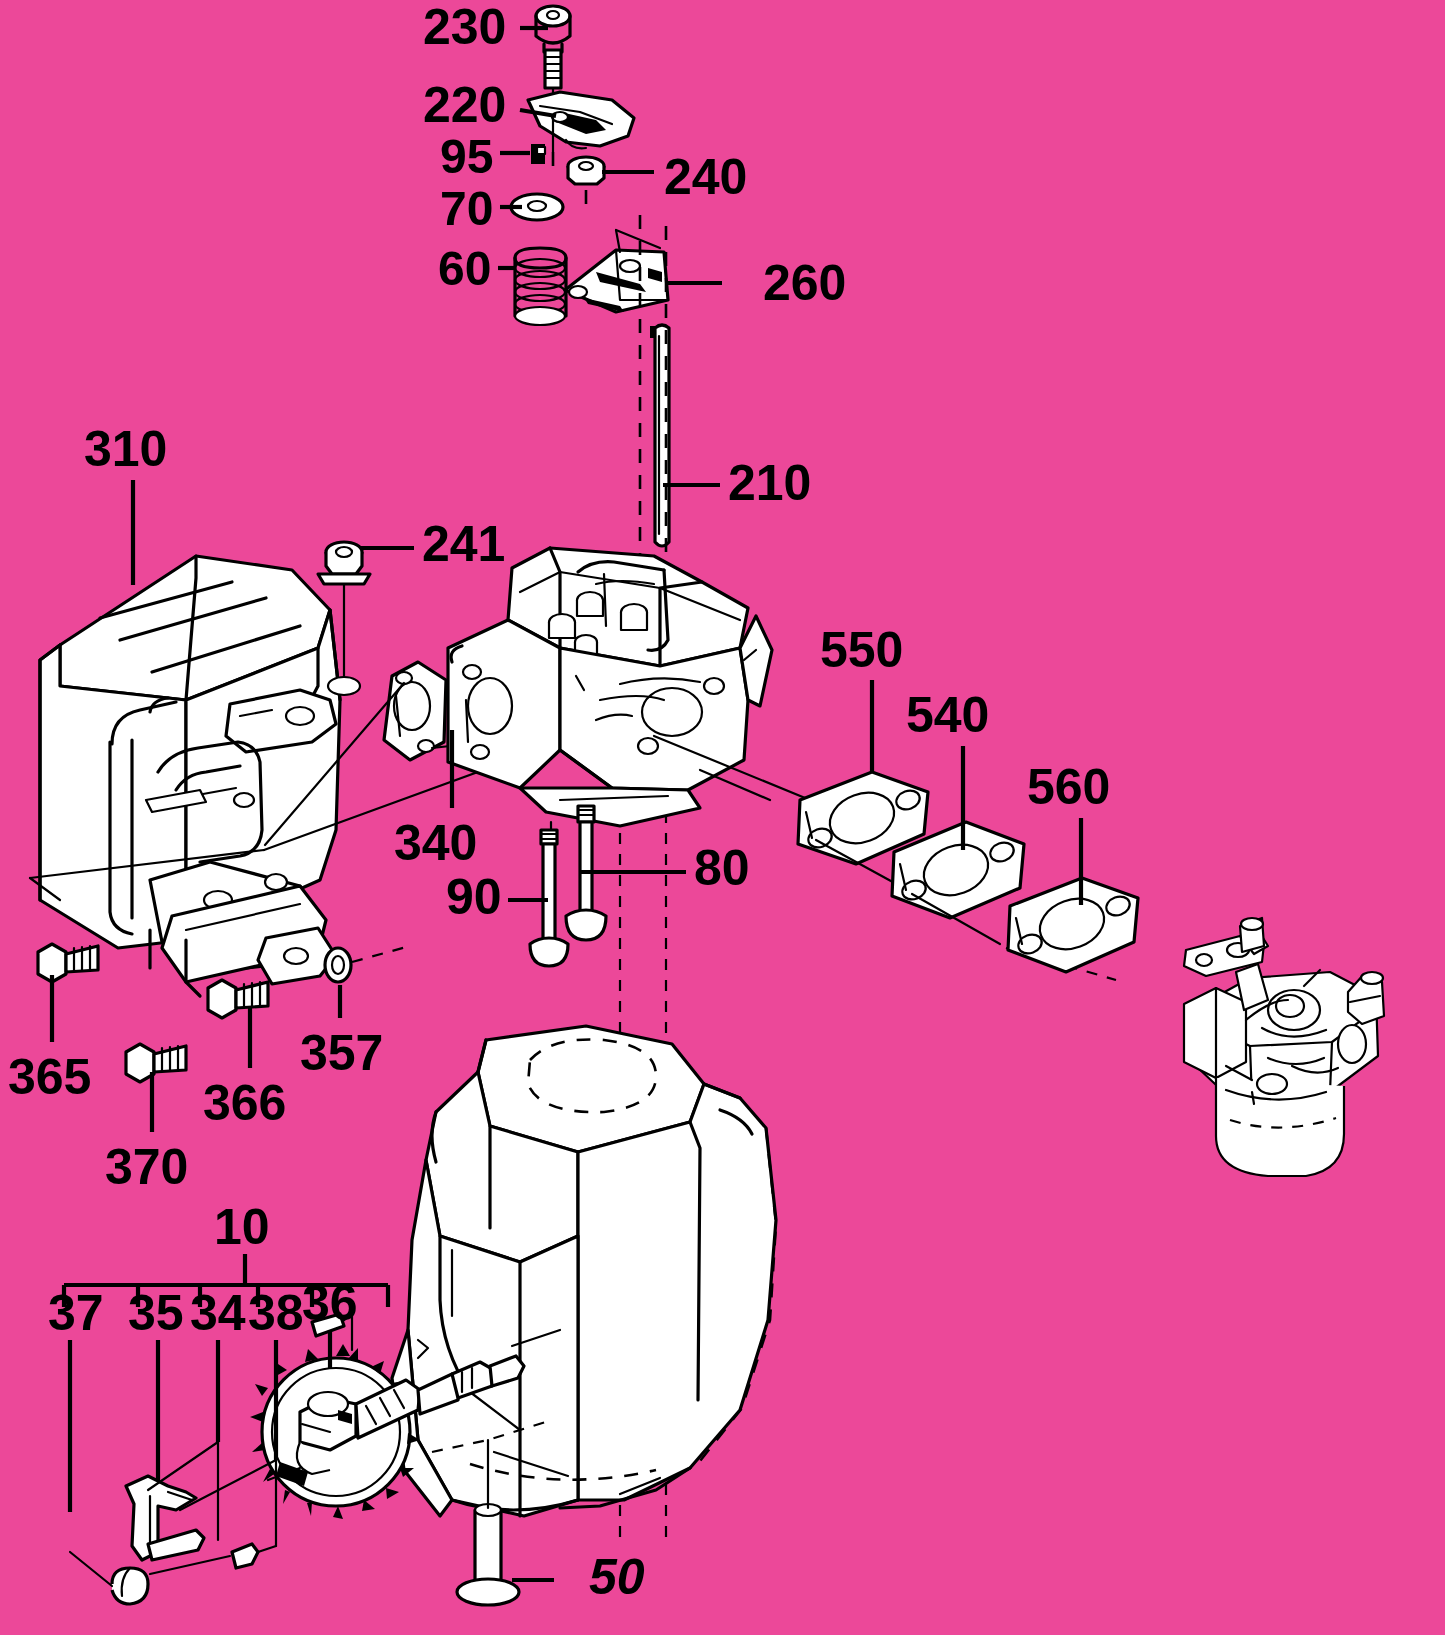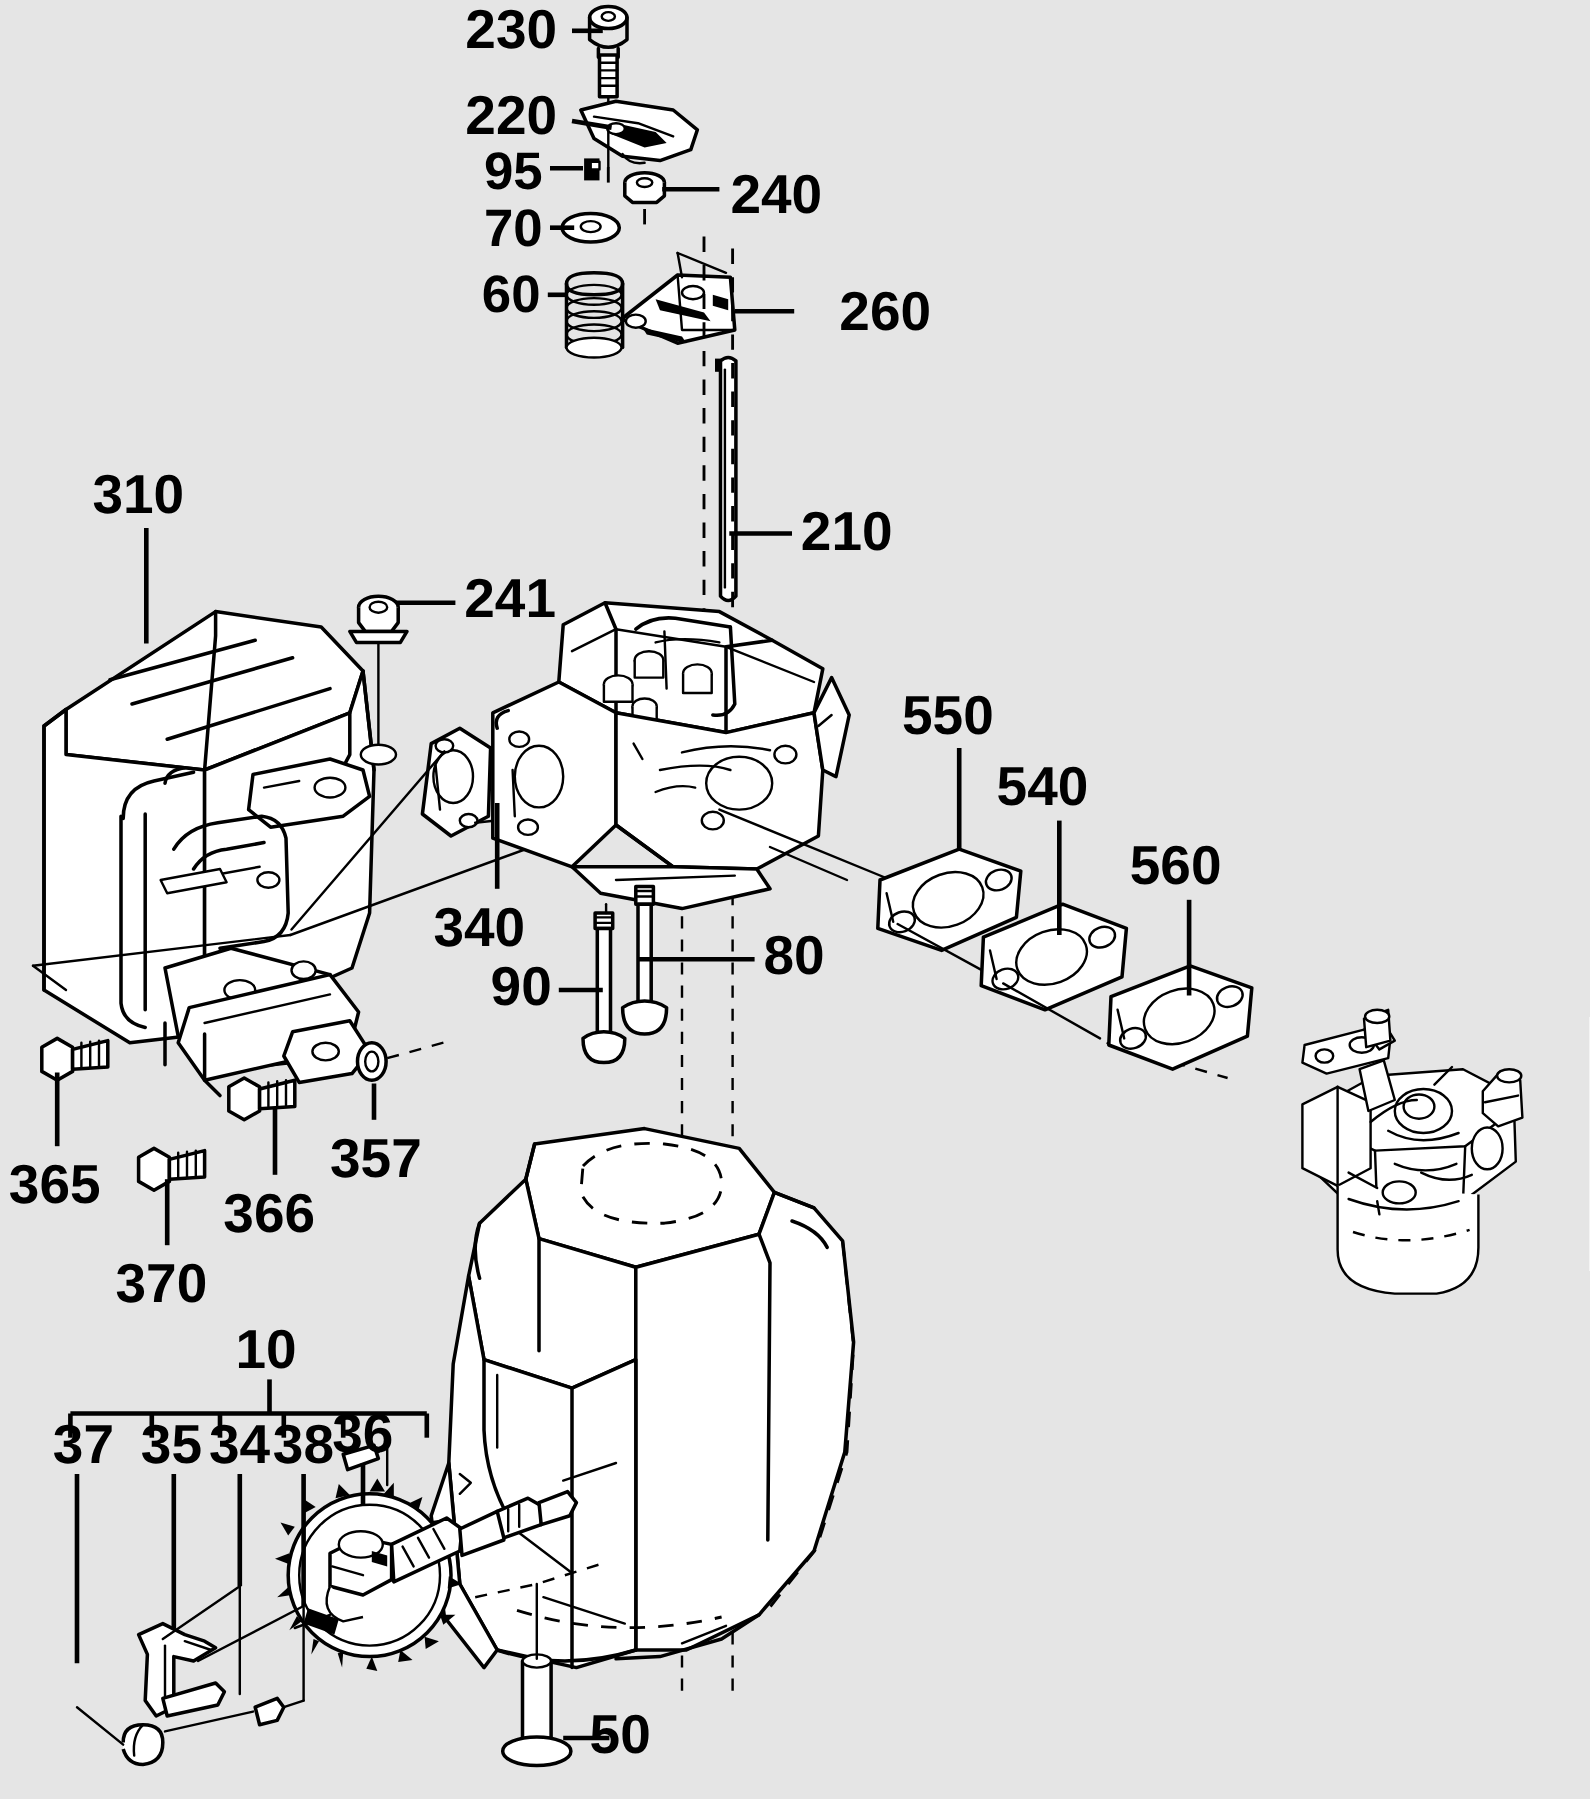--- a/index.html
+++ b/index.html
@@ -2,21 +2,21 @@
 <html><head>
 <meta charset="utf-8">
 <title>Engine Parts Exploded Diagram</title>
 <style>
   html,body{margin:0;padding:0;background:#ffffff;}
   body{font-family:"Liberation Sans", sans-serif;}
   #diagram{
     position:relative;
     width:1445px;
     height:1635px;
-    background:#e5e5e5;
+    background:#ec4899;
     overflow:hidden;
   }
   #art{position:absolute;left:0;top:0;width:1445px;height:1635px;}
   .lbl{
     position:absolute;
     font-family:"Liberation Sans", sans-serif;
     font-weight:bold;
     color:#000000;
     white-space:nowrap;
     letter-spacing:0px;
@@ -513,16 +513,16 @@
       <div class="lbl big" style="left: 8px; top: 1052px;">365</div>
       <div class="lbl big" style="left: 300px; top: 1028px;">357</div>
       <div class="lbl big" style="left: 203px; top: 1078px;">366</div>
       <div class="lbl big" style="left: 105px; top: 1142px;">370</div>
       <div class="lbl big" style="left: 214px; top: 1202px;">10</div>
       <div class="lbl big" style="left: 48px; top: 1288px;">37</div>
       <div class="lbl big" style="left: 128px; top: 1288px;">35</div>
       <div class="lbl big" style="left: 190px; top: 1288px;">34</div>
       <div class="lbl big" style="left: 248px; top: 1288px;">38</div>
       <div class="lbl big" style="left: 302px; top: 1278px;">36</div>
-      <div class="lbl big" style="left: 536px; top: 1552px;">50</div>
+      <div class="lbl big" style="left: 589px; top: 1552px; font-style: italic;">50</div>
     </div>
 
 </div>
 
 </body></html>

